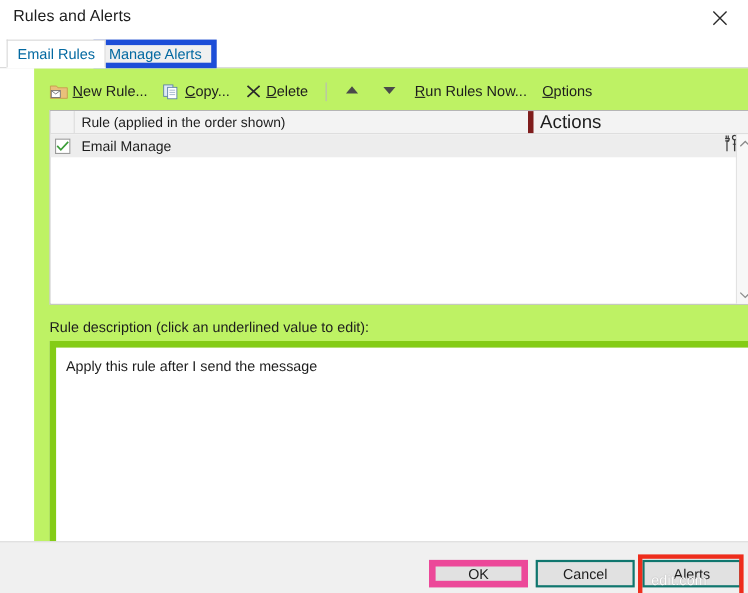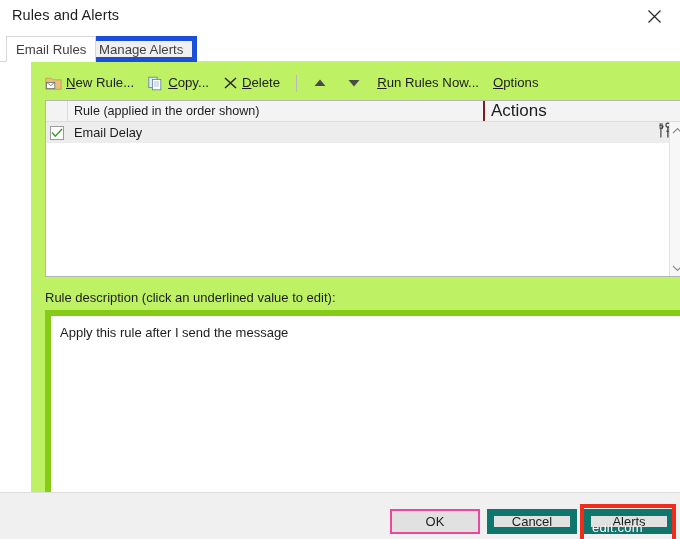--- a/index.html
+++ b/index.html
@@ -62,21 +62,21 @@
     top: 36px;
     width: 680px;
     height: 26px;
   }
   .tab {
     position: absolute;
     top: 0;
     height: 26px;
     box-sizing: border-box;
     font-size: 13.2px;
-    color: #404040;
+    color: #0369a1;
     display: flex;
     align-items: center;
     justify-content: center;
     cursor: pointer;
     white-space: nowrap;
   }
   .tab.active {
     left: 6px;
     padding: 0 9px;
     background: #ffffff;
@@ -187,21 +187,21 @@
     border-bottom: 1px solid #dcdcdc;
     flex: none;
   }
   .hdr-check {
     width: 22px;
     border-right: 1px solid #dcdcdc;
     box-sizing: border-box;
   }
   .hdr-rule {
     flex: 1;
-    border-right: 2px solid #7f1d1d;
+    border-right: 5px solid #7f1d1d;
     box-sizing: border-box;
     display: flex;
     align-items: center;
     padding-left: 6px;
     font-size: 12.6px;
     color: #1d1d1d;
     white-space: nowrap;
   }
   .hdr-actions {
     width: 200px;
@@ -347,34 +347,34 @@
     height: 47px;
     background: #f0f0f0;
     border-top: 1px solid #dcdcdc;
   }
   .btn {
     position: absolute;
     top: 16px;
     width: 90px;
     height: 25px;
     background: #e1e1e1;
-    border: 7px solid #0f766e;
+    border: 2px solid #0f766e;
     box-sizing: border-box;
     font-family: "Liberation Sans", sans-serif;
     font-size: 13px;
     color: #1d1d1d;
     display: flex;
     align-items: center;
     justify-content: center;
     cursor: pointer;
     white-space: nowrap;
   }
   .btn-ok {
     left: 390px;
-    border: 2px solid #ec4899;
+    border: 6px solid #ec4899;
   }
   .btn-cancel { left: 487px; }
   .btn-apply  { left: 584px; }
 
   .redbox {
     position: absolute;
     left: 580px;
     top: 504px;
     width: 96px;
     height: 42px;
@@ -493,21 +493,21 @@
       <div class="list-body">
 
         <div class="rule-row">
           <div class="rule-check">
             <span class="chk-box">
               <svg width="12" height="10" viewBox="0 0 12 10" aria-hidden="true">
                 <path d="M1 4.6 L4.3 8.2 L11 1" stroke="#3a9c37" stroke-width="1.5" fill="none"></path>
               </svg>
             </span>
           </div>
-          <div class="rule-name">Email Delay</div>
+          <div class="rule-name">Email Manage</div>
           <div class="rule-actions">
             <span>
               <svg width="17" height="17" viewBox="0 0 17 17" aria-hidden="true">
                 <path d="M4.2 1.2 L4.2 4.0 M6.0 1.2 L6.0 4.0" stroke="#3a3a3a" stroke-width="1.1" fill="none"></path>
                 <path d="M3.2 4.0 L7.0 4.0 L6.5 6.0 L4.9 6.4 L4.9 15.4" stroke="#3a3a3a" stroke-width="1.1" fill="none" stroke-linejoin="round"></path>
                 <path d="M3.3 6.0 L6.6 6.0" stroke="#3a3a3a" stroke-width="1.1"></path>
                 <circle cx="11.9" cy="3.1" r="2.0" stroke="#3a3a3a" stroke-width="1.1" fill="none"></circle>
                 <path d="M11.9 5.1 L11.9 15.4" stroke="#3a3a3a" stroke-width="1.3" fill="none"></path>
                 <path d="M10.2 9.2 L13.6 9.2" stroke="#3a3a3a" stroke-width="1.0"></path>
               </svg>

